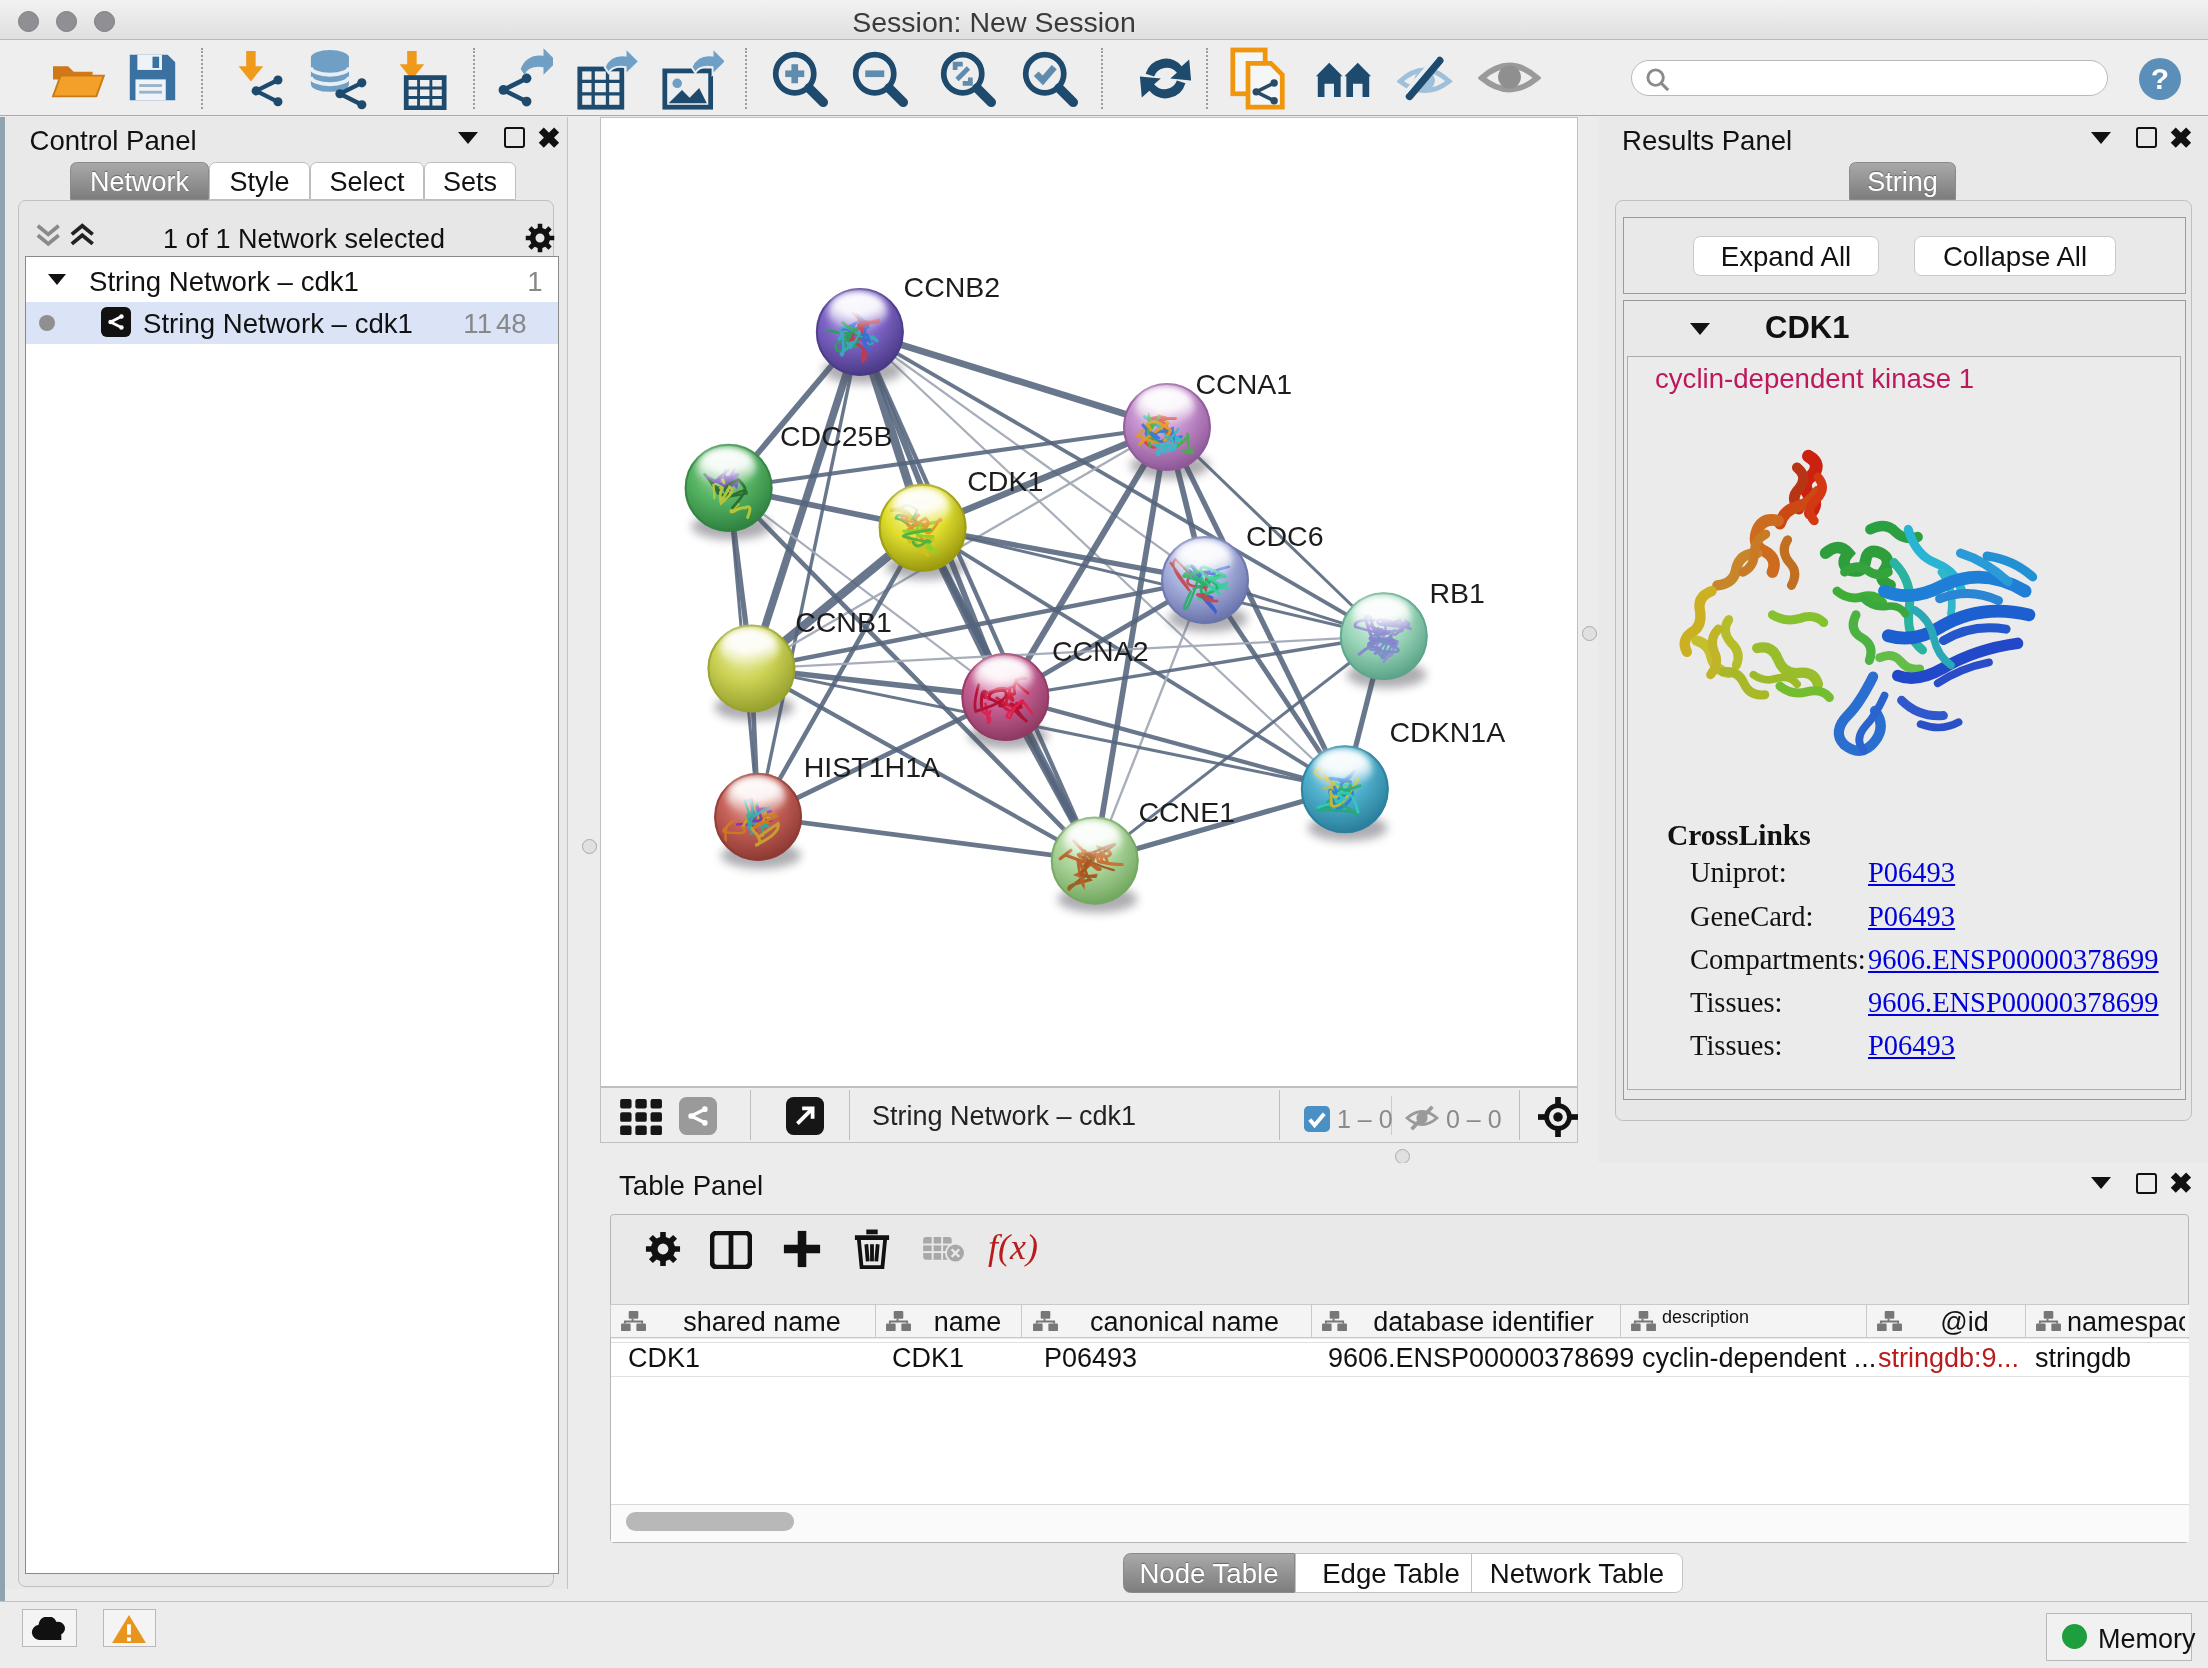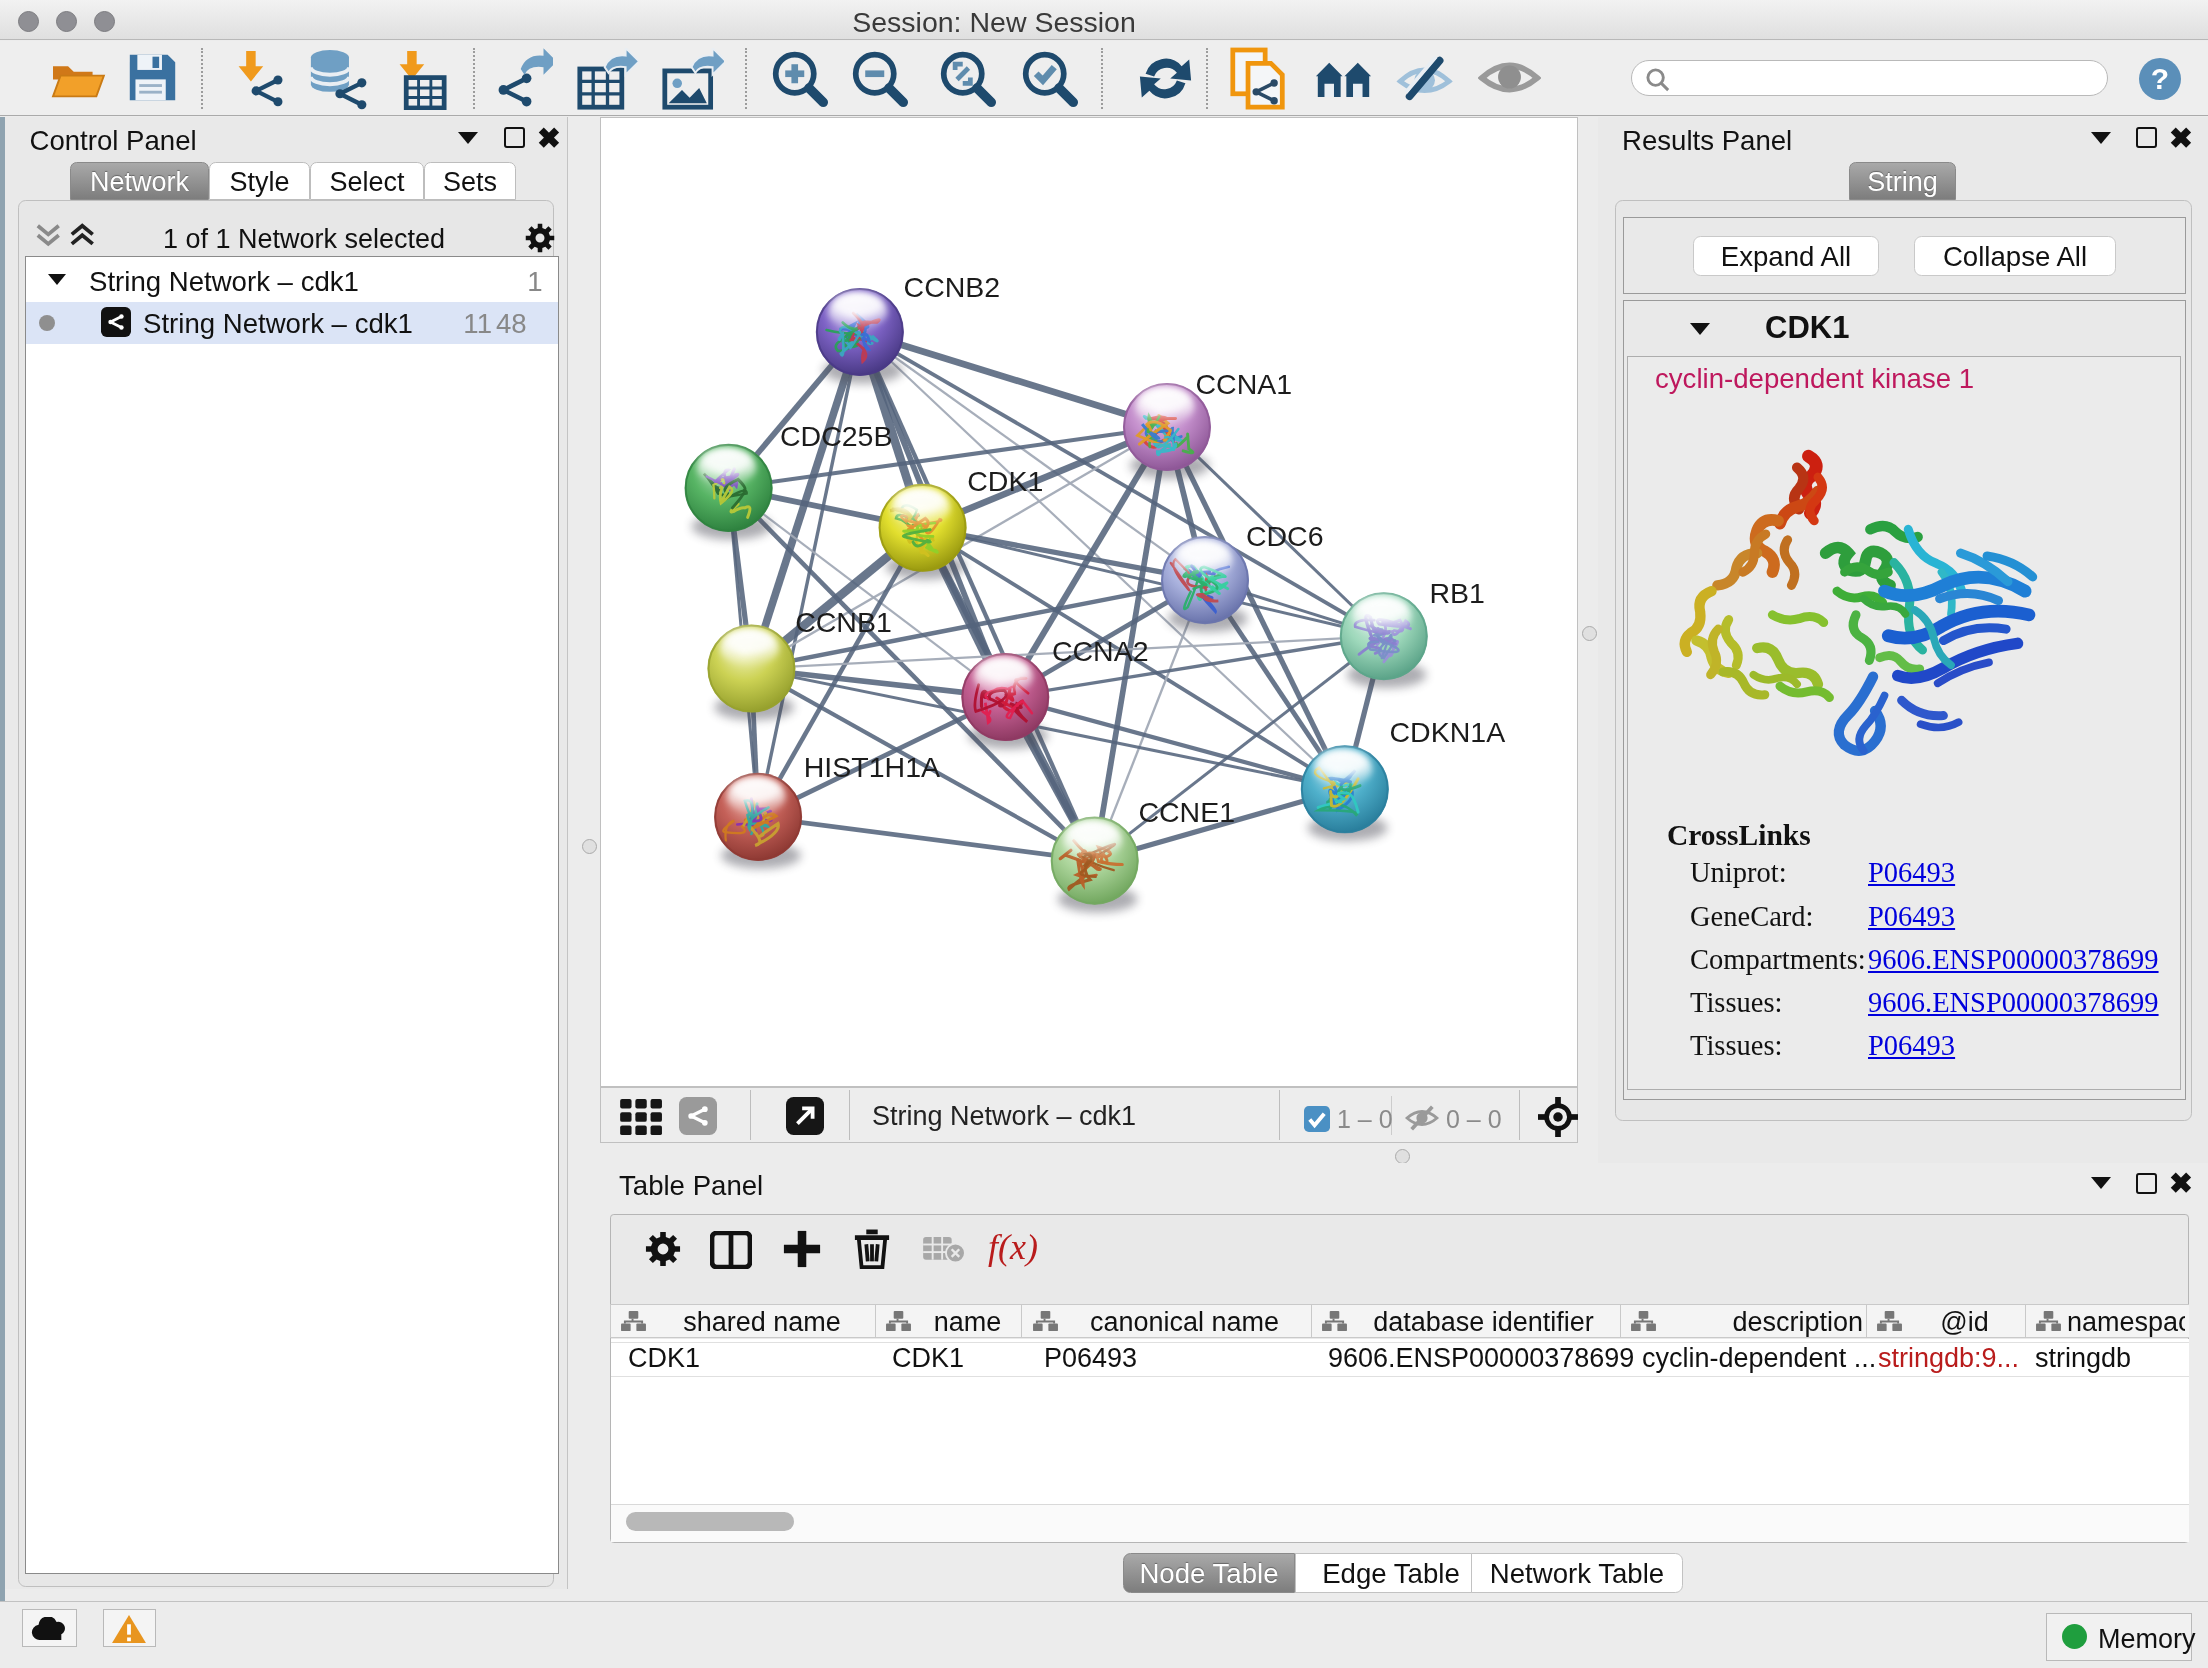--- a/index.html
+++ b/index.html
@@ -796,21 +796,21 @@
 <div class="abs" style="left:1352px;top:1307px;width:263px;text-align:center;font-size:27px;color:#111;white-space:nowrap;overflow:hidden">database identifier</div>
 <div class="abs" style="left:1620px;top:1304px;width:0;height:34px;border-left:1px solid #c9c9c9"></div>
 <svg class="abs" style="left:1631px;top:1310px" width="25" height="23" viewBox="0 0 26 24">
     <g fill="#777">
       <rect x="8" y="1" width="10" height="8" rx="1"></rect>
       <rect x="0" y="14" width="10" height="8" rx="1"></rect>
       <rect x="16" y="14" width="10" height="8" rx="1"></rect>
       <path d="M12 9 v3 M4 14 v-2 h18 v2" stroke="#777" stroke-width="2" fill="none"></path>
     </g>
   </svg>
-<div class="abs" style="left:1662px;top:1307px;width:201px;text-align:right;font-size:27px;color:#111;white-space:nowrap;overflow:hidden">description</div>
+<div class="abs" style="left:1662px;top:1307px;width:201px;text-align:left;font-size:18px;color:#111;white-space:nowrap;overflow:hidden">description</div>
 <div class="abs" style="left:1866px;top:1304px;width:0;height:34px;border-left:1px solid #c9c9c9"></div>
 <svg class="abs" style="left:1877px;top:1310px" width="25" height="23" viewBox="0 0 26 24">
     <g fill="#777">
       <rect x="8" y="1" width="10" height="8" rx="1"></rect>
       <rect x="0" y="14" width="10" height="8" rx="1"></rect>
       <rect x="16" y="14" width="10" height="8" rx="1"></rect>
       <path d="M12 9 v3 M4 14 v-2 h18 v2" stroke="#777" stroke-width="2" fill="none"></path>
     </g>
   </svg>
 <div class="abs" style="left:1908px;top:1307px;width:113px;text-align:center;font-size:27px;color:#111;white-space:nowrap;overflow:hidden">@id</div>

